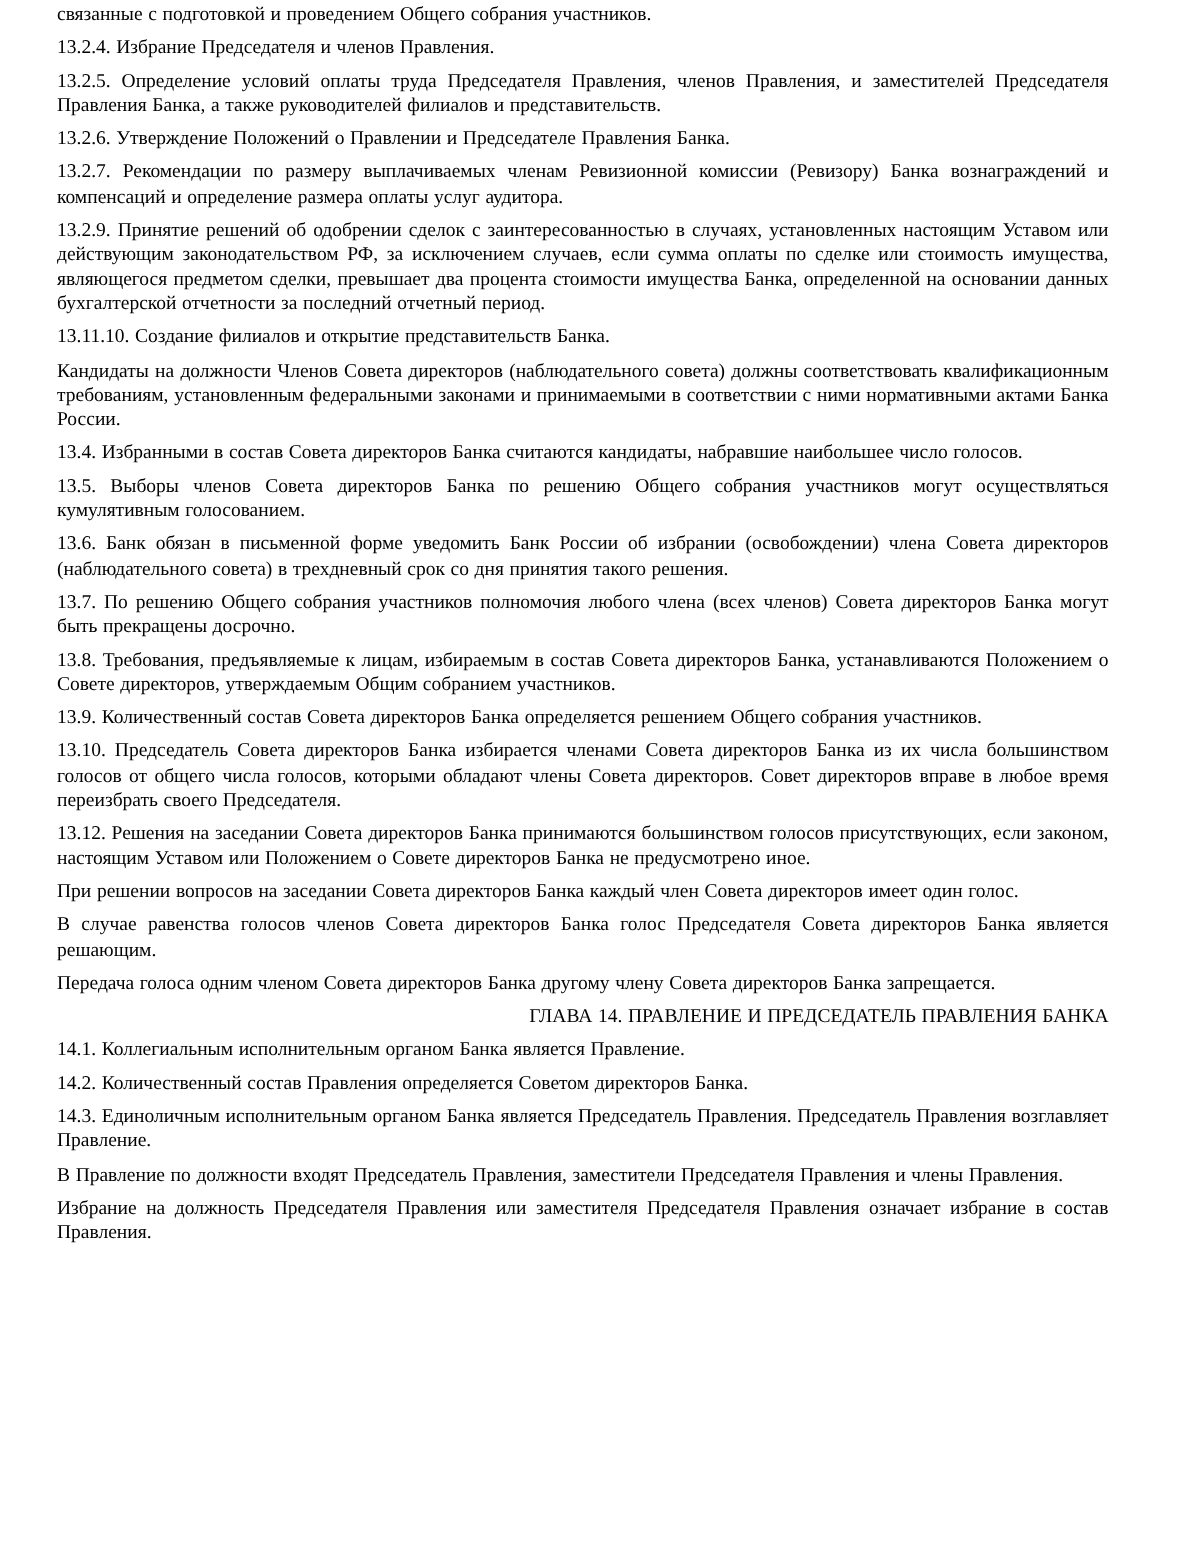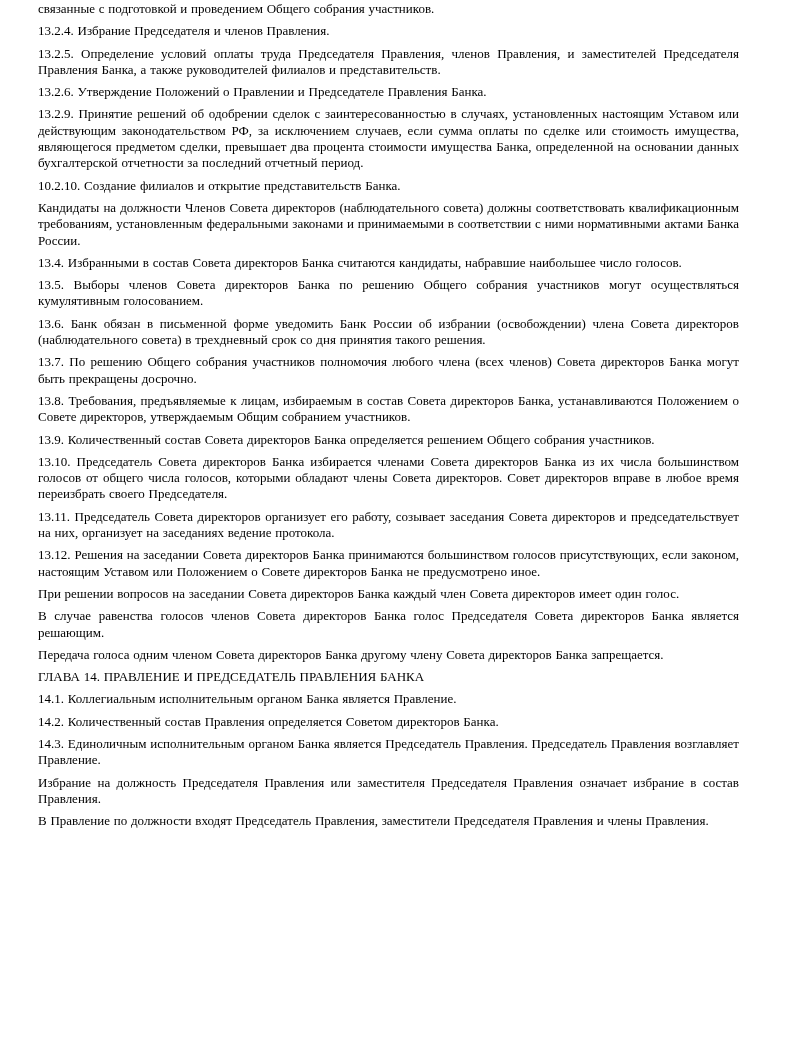--- a/index.html
+++ b/index.html
@@ -24,47 +24,47 @@
     color: #000000;
   }
   .para {
     margin: 0 0 6px 0;
     text-align: justify;
     text-justify: inter-word;
     hyphens: none;
     word-spacing: 0.5px;
   }
   .para.heading {
-    text-align: left;
+    text-align: right;
   }
 </style>
 </head>
 <body>
 
 <main class="page" style="background: rgb(255, 255, 255); color: rgb(0, 0, 0);">
   <div>
       <p class="para">связанные с подготовкой и проведением Общего собрания участников.</p>
       <p class="para">13.2.4. Избрание Председателя и членов Правления.</p>
       <p class="para">13.2.5. Определение условий оплаты труда Председателя Правления, членов Правления, и заместителей Председателя Правления Банка, а также руководителей филиалов и представительств.</p>
       <p class="para">13.2.6. Утверждение Положений о Правлении и Председателе Правления Банка.</p>
+      <p class="para">13.2.7. Рекомендации по размеру выплачиваемых членам Ревизионной комиссии (Ревизору) Банка вознаграждений и компенсаций и определение размера оплаты услуг аудитора.</p>
       <p class="para">13.2.9. Принятие решений об одобрении сделок с заинтересованностью в случаях, установленных настоящим Уставом или действующим законодательством РФ, за исключением случаев, если сумма оплаты по сделке или стоимость имущества, являющегося предметом сделки, превышает два процента стоимости имущества Банка, определенной на основании данных бухгалтерской отчетности за последний отчетный период.</p>
-      <p class="para">10.2.10. Создание филиалов и открытие представительств Банка.</p>
+      <p class="para">13.11.10. Создание филиалов и открытие представительств Банка.</p>
       <p class="para">Кандидаты на должности Членов Совета директоров (наблюдательного совета) должны соответствовать квалификационным требованиям, установленным федеральными законами и принимаемыми в соответствии с ними нормативными актами Банка России.</p>
       <p class="para">13.4. Избранными в состав Совета директоров Банка считаются кандидаты, набравшие наибольшее число голосов.</p>
       <p class="para">13.5. Выборы членов Совета директоров Банка по решению Общего собрания участников могут осуществляться кумулятивным голосованием.</p>
       <p class="para">13.6. Банк обязан в письменной форме уведомить Банк России об избрании (освобождении) члена Совета директоров (наблюдательного совета) в трехдневный срок со дня принятия такого решения.</p>
       <p class="para">13.7. По решению Общего собрания участников полномочия любого члена (всех членов) Совета директоров Банка могут быть прекращены досрочно.</p>
       <p class="para">13.8. Требования, предъявляемые к лицам, избираемым в состав Совета директоров Банка, устанавливаются Положением о Совете директоров, утверждаемым Общим собранием участников.</p>
       <p class="para">13.9. Количественный состав Совета директоров Банка определяется решением Общего собрания участников.</p>
       <p class="para">13.10. Председатель Совета директоров Банка избирается членами Совета директоров Банка из их числа большинством голосов от общего числа голосов, которыми обладают члены Совета директоров. Совет директоров вправе в любое время переизбрать своего Председателя.</p>
-      <p class="para">13.11. Председатель Совета директоров организует его работу, созывает заседания Совета директоров и председательствует на них, организует на заседаниях ведение протокола.</p>
       <p class="para">13.12. Решения на заседании Совета директоров Банка принимаются большинством голосов присутствующих, если законом, настоящим Уставом или Положением о Совете директоров Банка не предусмотрено иное.</p>
       <p class="para">При решении вопросов на заседании Совета директоров Банка каждый член Совета директоров имеет один голос.</p>
       <p class="para">В случае равенства голосов членов Совета директоров Банка голос Председателя Совета директоров Банка является решающим.</p>
       <p class="para">Передача голоса одним членом Совета директоров Банка другому члену Совета директоров Банка запрещается.</p>
       <p class="para heading">ГЛАВА 14. ПРАВЛЕНИЕ И ПРЕДСЕДАТЕЛЬ ПРАВЛЕНИЯ БАНКА</p>
       <p class="para">14.1. Коллегиальным исполнительным органом Банка является Правление.</p>
       <p class="para">14.2. Количественный состав Правления определяется Советом директоров Банка.</p>
       <p class="para">14.3. Единоличным исполнительным органом Банка является Председатель Правления. Председатель Правления возглавляет Правление.</p>
+      <p class="para">В Правление по должности входят Председатель Правления, заместители Председателя Правления и члены Правления.</p>
       <p class="para">Избрание на должность Председателя Правления или заместителя Председателя Правления означает избрание в состав Правления.</p>
-      <p class="para">В Правление по должности входят Председатель Правления, заместители Председателя Правления и члены Правления.</p>
     </div>
 </main>
 
 </body></html>

